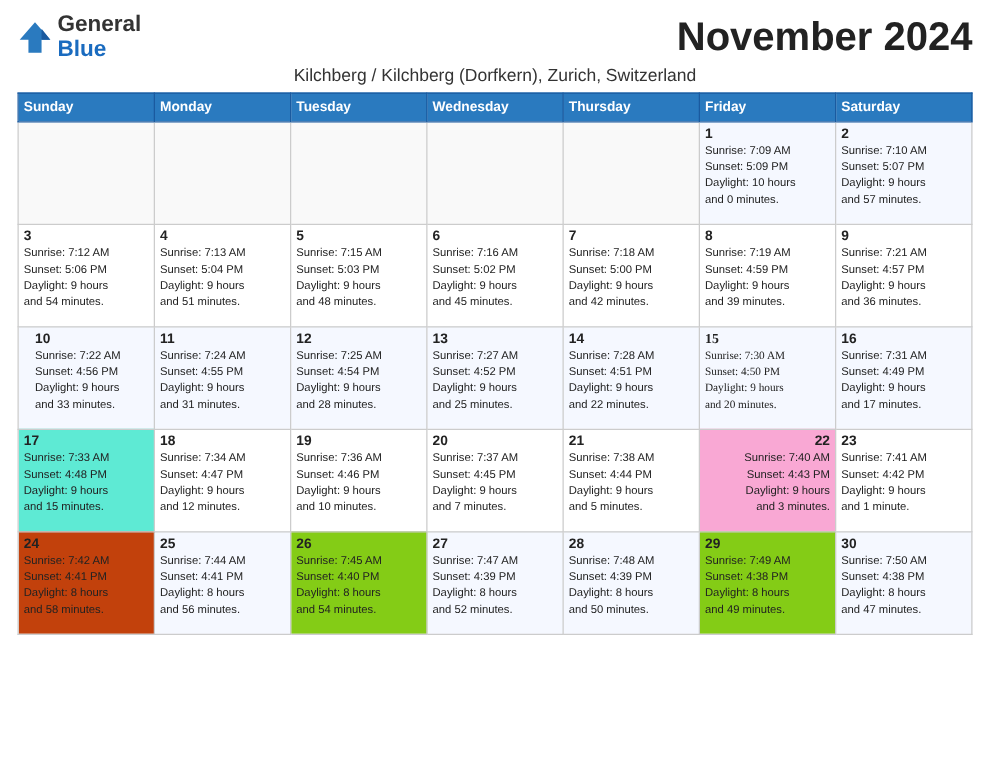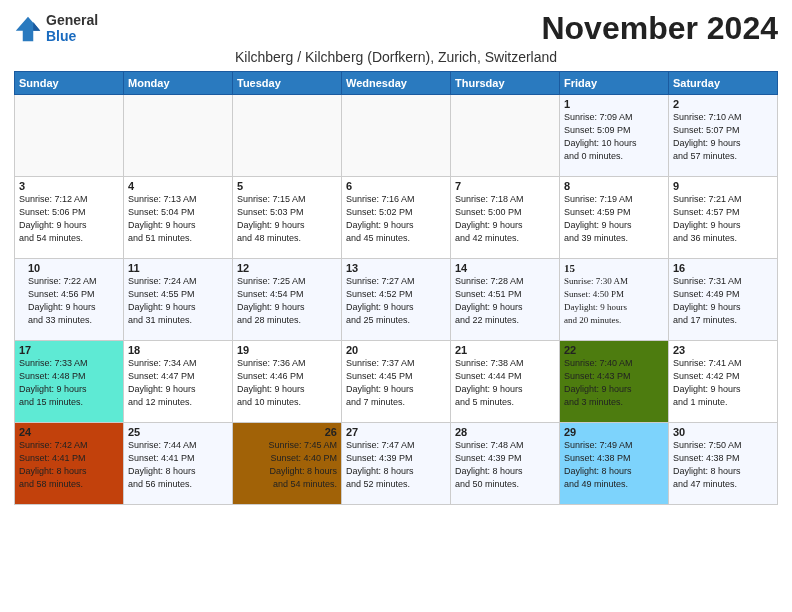--- a/index.html
+++ b/index.html
@@ -19,21 +19,21 @@
       align-items: center;
       justify-content: space-between;
       margin-bottom: 2px;
     }
     .logo {
       display: flex;
       align-items: center;
       gap: 4px;
     }
     .logo-text {
-      font-size: 14px;
+      font-size: 18px;
       font-weight: bold;
       line-height: 1.1;
     }
     .logo-general { color: #333; }
     .logo-blue { color: #1a6bbf; }
     .logo-icon {
       width: 28px;
       height: 28px;
     }
     .month-title {
@@ -274,21 +274,21 @@
 Daylight: 9 hours
 and 7 minutes.</div>
           </td>
           <td style="background: rgb(255, 255, 255);">
             <div class="day-num">21</div>
             <div class="day-info" style="white-space: pre-line;">Sunrise: 7:38 AM
 Sunset: 4:44 PM
 Daylight: 9 hours
 and 5 minutes.</div>
           </td>
-          <td style="background: #4d7c0f;">
+          <td style="background: #f9a8d4; text-align: right;">
             <div class="day-num">22</div>
             <div class="day-info" style="white-space: pre-line;">Sunrise: 7:40 AM
 Sunset: 4:43 PM
 Daylight: 9 hours
 and 3 minutes.</div>
           </td>
           <td style="background: rgb(255, 255, 255);">
             <div class="day-num">23</div>
             <div class="day-info" style="white-space: pre-line;">Sunrise: 7:41 AM
 Sunset: 4:42 PM
@@ -304,42 +304,42 @@
 Daylight: 8 hours
 and 58 minutes.</div>
           </td>
           <td style="background: rgb(245, 248, 255);">
             <div class="day-num">25</div>
             <div class="day-info" style="white-space: pre-line;">Sunrise: 7:44 AM
 Sunset: 4:41 PM
 Daylight: 8 hours
 and 56 minutes.</div>
           </td>
-          <td style="background: #a16207; text-align: right;">
+          <td style="background: #84cc16;">
             <div class="day-num">26</div>
             <div class="day-info" style="white-space: pre-line;">Sunrise: 7:45 AM
 Sunset: 4:40 PM
 Daylight: 8 hours
 and 54 minutes.</div>
           </td>
           <td style="background: rgb(245, 248, 255);">
             <div class="day-num">27</div>
             <div class="day-info" style="white-space: pre-line;">Sunrise: 7:47 AM
 Sunset: 4:39 PM
 Daylight: 8 hours
 and 52 minutes.</div>
           </td>
           <td style="background: rgb(245, 248, 255);">
             <div class="day-num">28</div>
             <div class="day-info" style="white-space: pre-line;">Sunrise: 7:48 AM
 Sunset: 4:39 PM
 Daylight: 8 hours
 and 50 minutes.</div>
           </td>
-          <td style="background: #7dd3fc;">
+          <td style="background: #84cc16;">
             <div class="day-num">29</div>
             <div class="day-info" style="white-space: pre-line;">Sunrise: 7:49 AM
 Sunset: 4:38 PM
 Daylight: 8 hours
 and 49 minutes.</div>
           </td>
           <td style="background: rgb(245, 248, 255);">
             <div class="day-num">30</div>
             <div class="day-info" style="white-space: pre-line;">Sunrise: 7:50 AM
 Sunset: 4:38 PM

